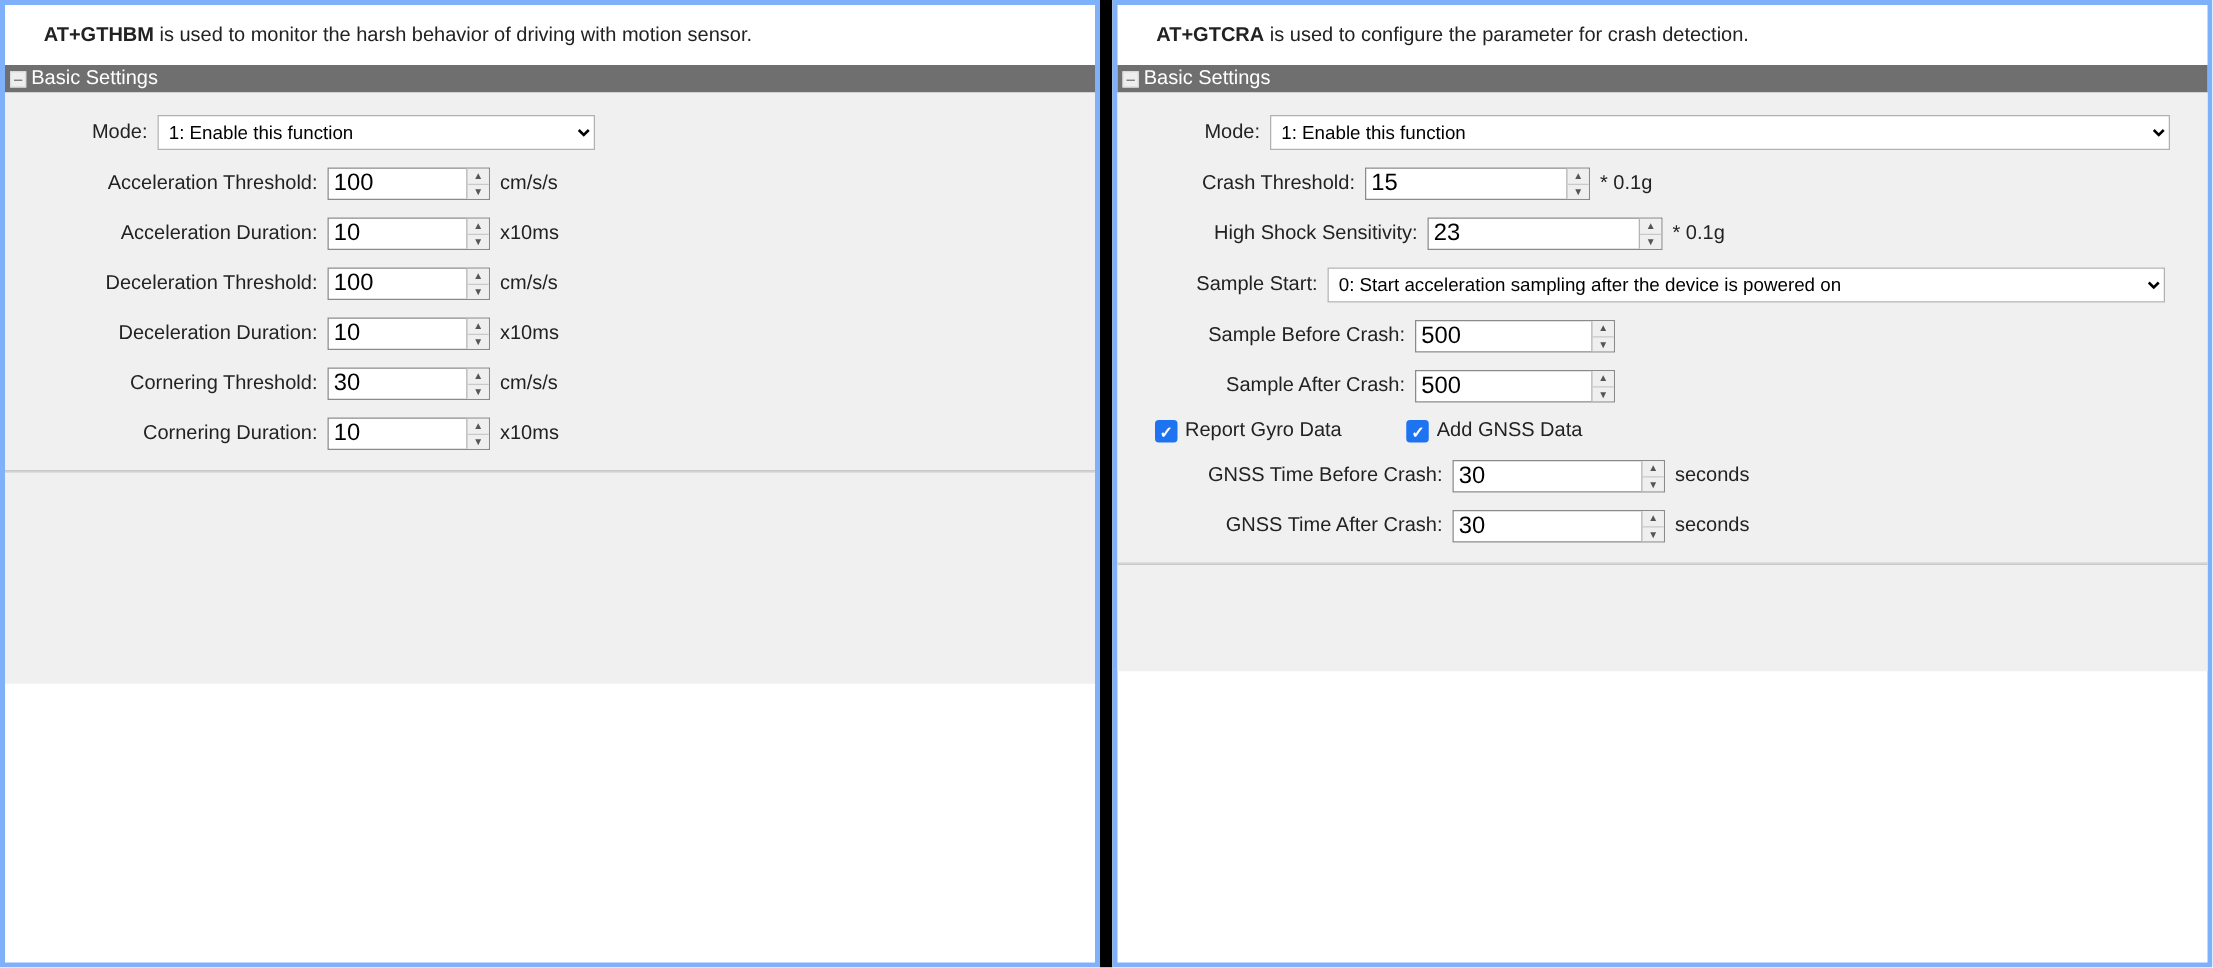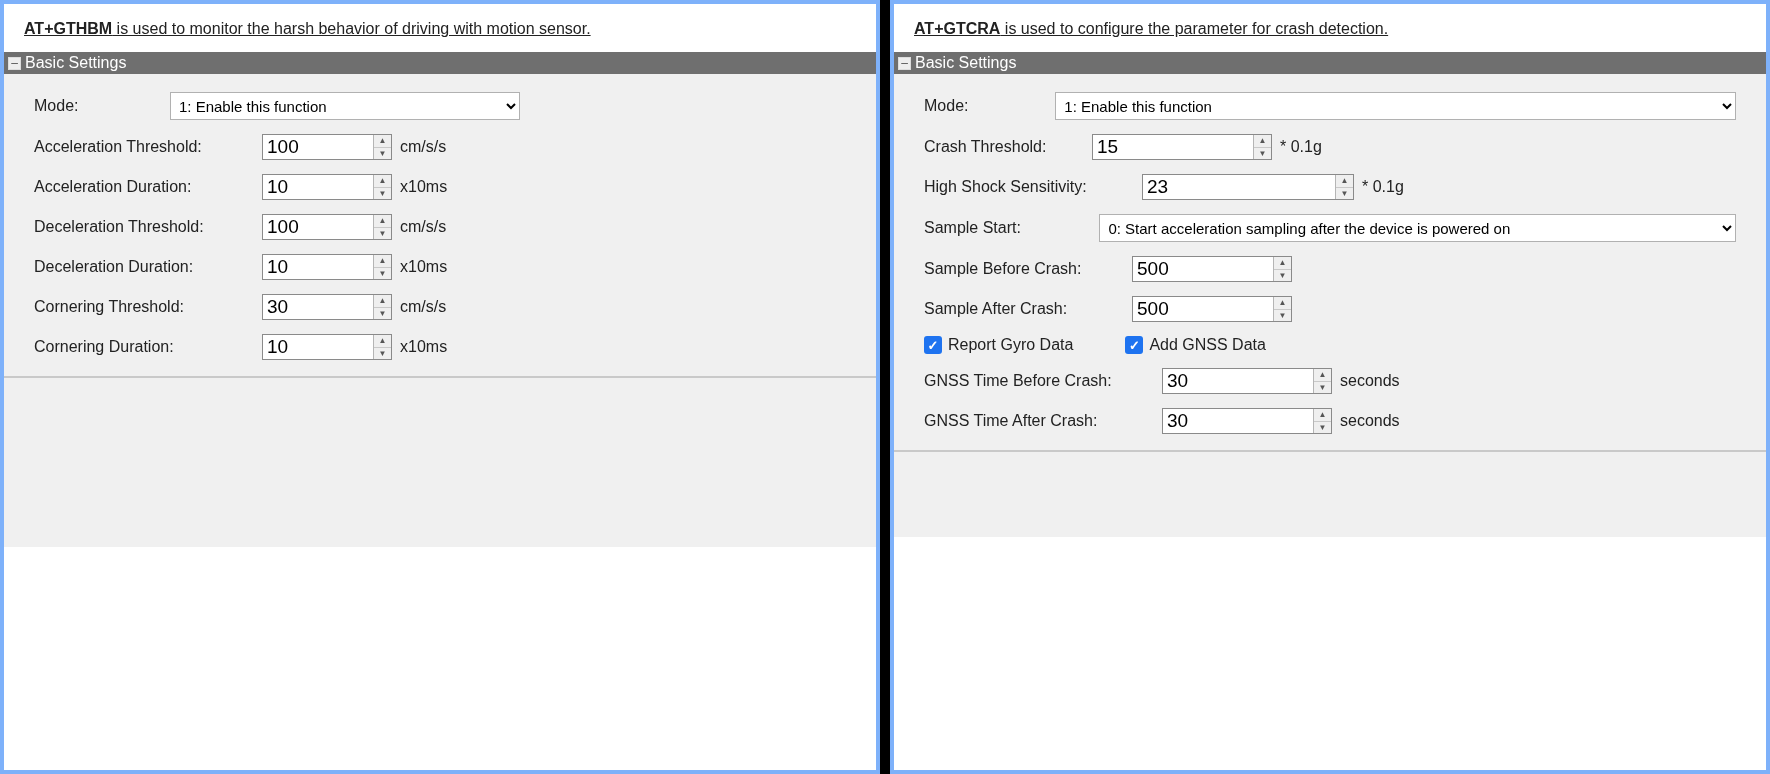--- a/index.html
+++ b/index.html
@@ -21,23 +21,22 @@
     display: flex;
     flex-direction: column;
     position: relative;
   }
   .divider-vert {
     width: 10px;
     background: #000;
     height: 774px;
   }
   .intro {
-    padding: 16px 20px 14px 20px;
+    padding: 16px 20px 14px 31px;
     font-size: 16px;
-    text-decoration: underline;
   }
   .intro b { font-weight: bold; }
   .section-header {
     background: #6f6f6f;
     color: #fff;
     font-size: 16px;
     padding: 2px 4px;
     display: flex;
     align-items: center;
     gap: 4px;
@@ -60,29 +59,29 @@
   }
   .row {
     display: flex;
     align-items: center;
     margin-bottom: 14px;
     gap: 8px;
   }
   .row label {
     font-size: 16px;
     color: #222;
+    text-align: right;
   }
   .label-col { min-width: 0; }
   select.combo {
     height: 28px;
     border: 1px solid #b1b1b1;
     background: #fff;
     font-size: 15px;
     padding: 0 4px;
-    margin-left: 44px;
   }
   .spin {
     display: inline-flex;
     align-items: stretch;
     height: 26px;
     border: 1px solid #8a8a8a;
     background: #fff;
   }
   .spin input {
     border: none;
@@ -269,21 +268,21 @@
             <span>▲</span>
             <span>▼</span>
           </span>
       </span>
       <span class="unit">* 0.1g</span>
     </div>
 
     <div class="row">
       <label style="width:210px">High Shock Sensitivity:</label>
       <span class="spin">
-        <input style="width: 192px;" value="23">
+        <input style="width: 168px;" value="23">
         <span class="spinbtns">
             <span>▲</span>
             <span>▼</span>
           </span>
       </span>
       <span class="unit">* 0.1g</span>
     </div>
 
     <div class="row">
       <label style="width:130px">Sample Start:</label>

